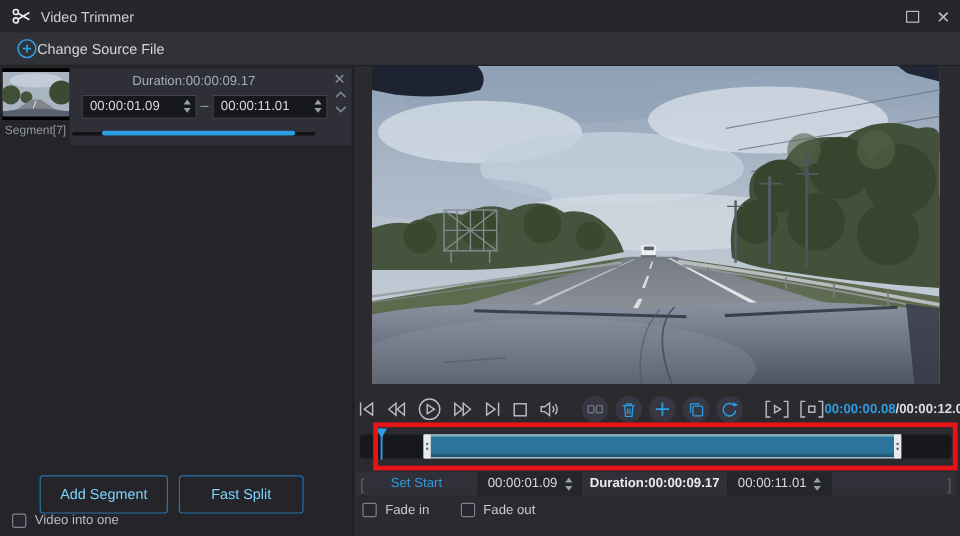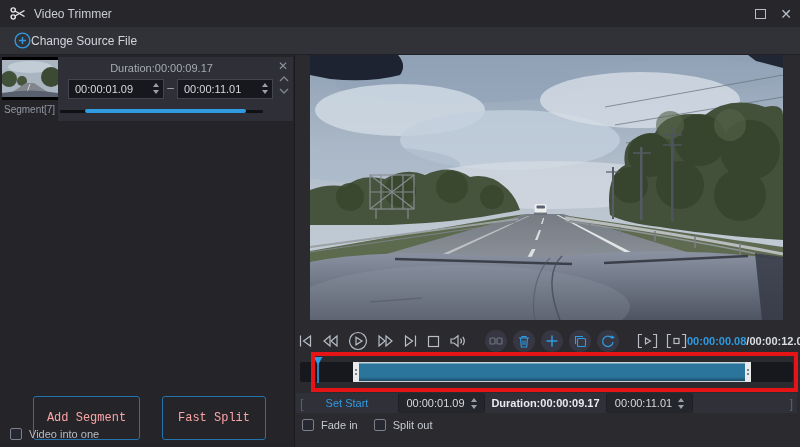--- a/index.html
+++ b/index.html
@@ -23,21 +23,21 @@
   .card-duration{left:0;right:28px;top:5px;text-align:center;font-size:11px;color:#a6abb4;}
   .card-close{right:5px;top:3px;color:#8d929c;font-size:12px;line-height:1;}
   .timebox{width:96px;height:20px;background:#17181d;border:1px solid #43454e;color:#d5d8dd;font-size:11px;display:flex;align-items:center;padding-left:6px;position:absolute;top:22px;}
   .range-dash{left:106px;top:24px;width:13px;text-align:center;color:#a6abb4;font-size:12px;}
   .spin{position:absolute;right:4px;top:3px;display:flex;flex-direction:column;gap:3px;}
   .tri-up{width:0;height:0;border-left:3.5px solid transparent;border-right:3.5px solid transparent;border-bottom:4.5px solid #9aa0aa;}
   .tri-down{width:0;height:0;border-left:3.5px solid transparent;border-right:3.5px solid transparent;border-top:4.5px solid #9aa0aa;}
   .seg-slider-track{left:60px;top:110px;width:203px;height:3px;background:#101114;border-radius:2px;}
   .seg-slider-fill{left:85px;top:109px;width:161px;height:4px;background:#2f9be0;border-radius:2px;}
   
-  .btn-outline{position:absolute;height:44px;border:1px solid #2472ae;border-radius:3px;color:#fca5a5;font-size:12px;display:flex;align-items:center;justify-content:center;background:transparent;font-family:Liberation Mono, monospace;}
+  .btn-outline{position:absolute;height:32px;border:1px solid #2472ae;border-radius:3px;color:#7dd3fc;font-size:12px;display:flex;align-items:center;justify-content:center;background:transparent;}
   .cb{width:12px;height:12px;border:1px solid #7c828c;border-radius:2px;background:#262730;flex:0 0 auto;}
   .cb-row{display:flex;align-items:center;gap:7px;color:#b8bcc2;font-size:11px;}
   
   .main-bg{left:295px;top:55px;width:505px;height:392px;background:#2a2a2f;}
   .video{left:310px;top:55px;width:473px;height:265px;background:#000;}
   
   .controls{left:298px;top:329px;width:499px;height:24px;display:flex;align-items:center;}
   .ctl-group{display:flex;align-items:center;gap:9px;}
   .ctl-sep{width:1px;height:16px;background:#4a4c55;margin:0 9px;}
   .circle-btn{width:22px;height:22px;border-radius:50%;background:#363742;display:flex;align-items:center;justify-content:center;}
@@ -50,21 +50,21 @@
   .trim-handle i{display:block;width:2px;height:2px;background:#5a5f68;border-radius:50%;}
   .playhead{left:312px;top:356px;width:12px;height:28px;}
   .red-annot{left:311px;top:352px;width:487px;height:40px;border:4px solid #e41417;pointer-events:none;z-index:5;}
   
   .trim-row{left:296px;top:393px;width:501px;height:20px;background:#2f3038;font-size:11px;}
   .trim-cell{position:absolute;top:0;height:20px;display:flex;align-items:center;justify-content:center;}
   .cell-sep{position:absolute;top:1px;width:1px;height:18px;background:#1f2026;}
   .cell-time{background:#25262c;color:#d5d8dd;}
   .bracket{color:#5a5f6a;font-size:13px;}
   
-  .fade-row{left:302px;top:419px;display:flex;gap:16px;color:#c6cad0;justify-content:flex-end;}
+  .fade-row{left:302px;top:419px;display:flex;gap:26px;color:#c6cad0;justify-content:flex-end;}
   .fade-row .cb-row{font-size:11px;color:#c6cad0;}
   svg{display:block;}
 </style>
 </head>
 <body>
 
 <div class="window">
 
   <div class="abs titlebar">
     <span style="margin-left:10px">
@@ -136,21 +136,21 @@
       <span class="spin">
           <i class="tri-up"></i>
           <i class="tri-down"></i>
         </span>
     </div>
   </div>
   <div class="abs seg-slider-track"></div>
   <div class="abs seg-slider-fill"></div>
 
   <div class="btn-outline" style="left:33px;top:396px;width:107px;">Add Segment</div>
-  <div class="btn-outline" style="left:162px;top:396px;width:104px;">Fast Split</div>
+  <div class="btn-outline" style="left:149px;top:396px;width:104px;">Fast Split</div>
   <div class="abs cb-row" style="left:10px;top:428px;">
     <span class="cb"></span>
     <span>Video into one</span>
   </div>
 
   <div class="abs main-bg"></div>
 
   <div class="abs video">
     <svg width="473" height="265" viewBox="0 0 473 265">
       <defs>
@@ -433,17 +433,17 @@
     <span class="bracket abs" style="right:4px;top:3px">]</span>
   </div>
 
   <div class="abs fade-row">
     <span class="cb-row">
       <span class="cb"></span>
       <span>Fade in</span>
     </span>
     <span class="cb-row">
       <span class="cb"></span>
-      <span>Split out</span>
+      <span>Fade out</span>
     </span>
   </div>
 
 </div>
 
 </body></html>

